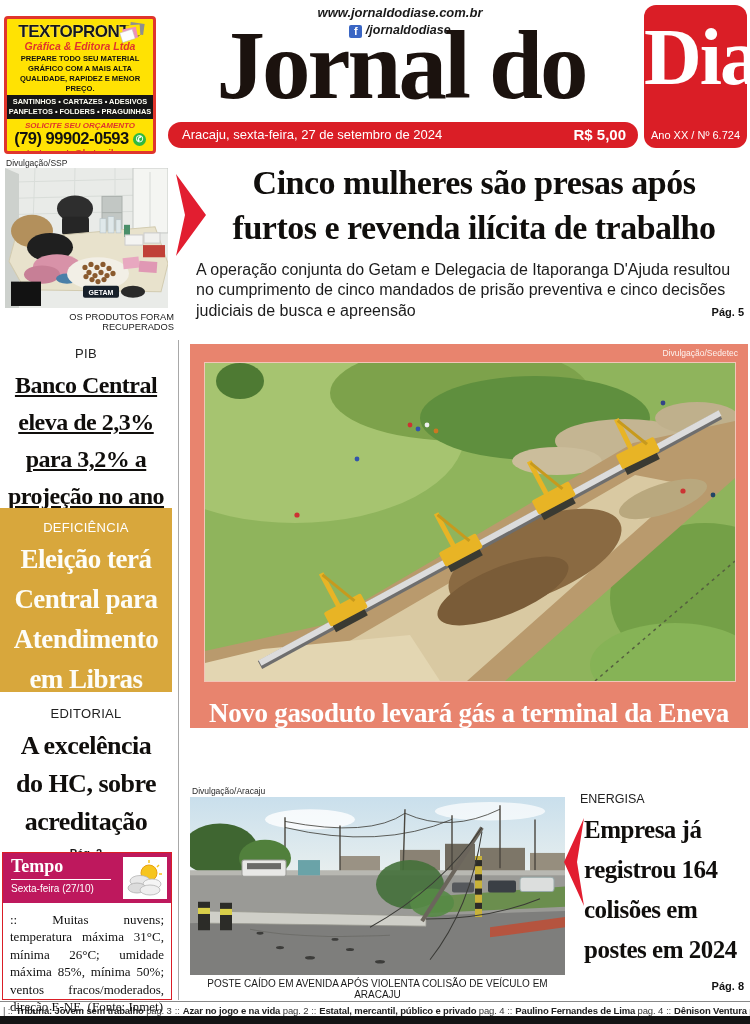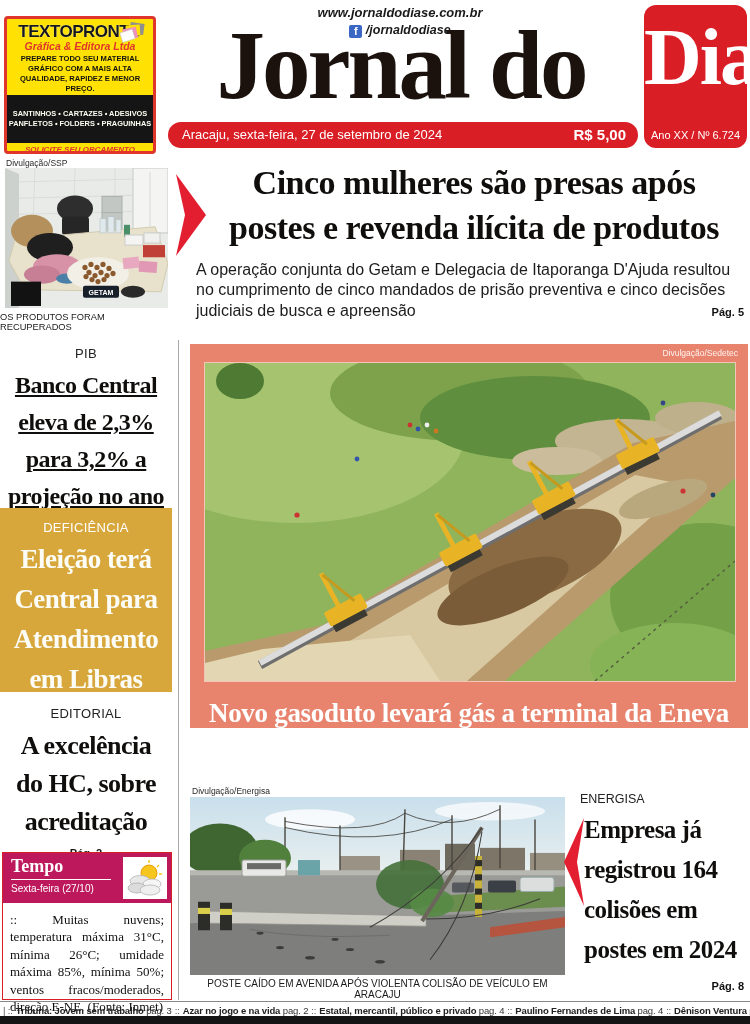--- a/index.html
+++ b/index.html
@@ -10,21 +10,21 @@
   .nowrap{white-space:nowrap;}
 
   
   .ad{left:4px;top:16px;width:146px;height:132px;background:#ffe203;border:3px solid #e0352c;
       border-radius:4px;text-align:center;overflow:hidden;}
   .ad-brand{margin-top:3px;font-size:17px;font-weight:900;letter-spacing:-.5px;color:#181818;
             text-shadow:0 0 1px #fff;}
   .ad-sub{font-size:10.5px;font-weight:bold;font-style:italic;color:#e0352c;margin-top:-2px;}
   .ad-pitch{font-size:7.6px;font-weight:bold;line-height:1.3;margin:2px 4px 0;}
   .ad-services{background:#151515;color:#fdfdf2;font-size:7.4px;font-weight:bold;
-               line-height:1.35;padding:14px 0;margin-top:2px;}
+               line-height:1.35;padding:2px 0;margin-top:2px;}
   .ad-cta{color:#e0352c;font-size:8px;font-weight:bold;font-style:italic;margin-top:2px;}
   .ad-phone{font-size:16.5px;font-weight:900;letter-spacing:-.5px;color:#111;line-height:1.05;}
   .wa{display:inline-block;width:13px;height:13px;border-radius:50%;background:#30b940;color:#fff;
       font-size:9px;line-height:13px;text-align:center;vertical-align:2px;}
   .ad-email{color:#d3251e;font-size:8.6px;font-weight:bold;}
   .papers{position:absolute;right:3px;top:2px;width:30px;height:24px;}
 
   
   .mh-url{left:250px;top:5px;width:300px;text-align:center;font-size:13px;font-weight:bold;
           font-style:italic;color:#1a1a1a;}
@@ -40,21 +40,21 @@
                 line-height:1;margin-top:12px;letter-spacing:-2px;}
   .dia-box .edition{position:absolute;bottom:7px;width:100%;font-size:11px;color:#fff;}
   .datebar{left:168px;top:122px;width:470px;height:26px;background:#da1e26;border-radius:13px;z-index:1;}
   .datebar .d{position:absolute;left:14px;top:0;line-height:26px;font-size:13px;color:#fff;}
   .datebar .p{position:absolute;right:12px;top:0;line-height:26px;font-size:15px;font-weight:bold;color:#fff;}
 
   
   .credit{font-size:8.5px;color:#2a2a2a;}
   .lead-credit{left:6px;top:158px;}
   .lead-photo{left:5px;top:168px;width:163px;height:140px;}
-  .lead-caption{left:0;top:312px;width:174px;text-align:left;font-size:9.3px;color:#1a1a1a;}
+  .lead-caption{left:0;top:312px;width:174px;text-align:right;font-size:9.3px;color:#1a1a1a;}
   .lead-arrow{left:176px;top:174px;}
   .hl{font-family:"Liberation Serif",serif;font-weight:bold;color:#100e0c;}
   .lead-h1{left:198px;top:164px;width:552px;text-align:center;font-size:34px;letter-spacing:-.5px;}
   .lead-h2{left:198px;top:209px;width:552px;text-align:center;font-size:34px;letter-spacing:-.5px;}
   .lead-deck{left:196px;top:260px;width:552px;font-size:16px;line-height:1.27;color:#1c1c1c;}
   .lead-page{left:196px;top:306px;width:548px;text-align:right;font-size:11px;font-weight:bold;}
 
   
   .vdivider{left:178px;top:340px;width:1px;height:660px;background:#a8a8a8;}
   .kicker{font-size:13px;color:#222;letter-spacing:.3px;}
@@ -206,21 +206,21 @@
     <ellipse cx="128" cy="122" rx="12" ry="6" fill="#2a2a2a"></ellipse>
     <rect x="6" y="112" width="30" height="24" fill="#121212"></rect>
     <rect x="78" y="116" width="36" height="12" rx="2" fill="#17202a"></rect>
     <text x="96" y="125" font-size="7" font-weight="bold" fill="#fff" text-anchor="middle" font-family="Liberation Sans, sans-serif">GETAM</text>
   </svg>
   <div class="abs lead-caption">OS PRODUTOS FORAM RECUPERADOS</div>
   <svg class="abs lead-arrow" width="30" height="82" viewBox="0 0 30 82">
     <polygon points="0,0 30,41 0,82 9,41" fill="#e21e30"></polygon>
   </svg>
   <div class="abs hl lead-h1 nowrap">Cinco mulheres são presas após</div>
-  <div class="abs hl lead-h2 nowrap">postes e revenda ilícita de produtos</div>
+  <div class="abs hl lead-h2 nowrap">furtos e revenda ilícita de trabalho</div>
   <div class="abs lead-deck">A operação conjunta do Getam e Delegacia de Itaporanga D'Ajuda resultou no cumprimento de cinco mandados de prisão preventiva e cinco decisões judiciais de busca e apreensão</div>
   <div class="abs lead-page">Pág. 5</div>
 
   <div class="abs vdivider"></div>
 
   <div class="abs col-block pib">
     <div class="kicker">PIB</div>
     <div class="hl hl-lines">
       <div>Banco Central</div>
       <div>eleva de 2,3%</div>
@@ -331,21 +331,21 @@
           <circle cx="92" cy="152" r="2.6" fill="#cc3333"></circle>
         <circle cx="458" cy="40" r="2.4" fill="#334488"></circle>
           <circle cx="478" cy="128" r="2.6" fill="#cc3333"></circle>
         <circle cx="508" cy="132" r="2.4" fill="#224466"></circle>
       </g>
     </svg>
     <div class="gas-headline">Novo gasoduto levará gás a terminal da Eneva</div>
     <div class="gas-page">Pág. 8</div>
   </div>
 
-  <div class="abs credit energisa-credit">Divulgação/Energisa</div>
+  <div class="abs credit energisa-credit">Divulgação/Aracaju</div>
   <svg class="abs street-photo" viewBox="0 0 375 175" preserveAspectRatio="none">
     <defs>
       <linearGradient id="sky" x1="0" y1="0" x2="0" y2="1">
         <stop offset="0" stop-color="#c9dfec"></stop>
           <stop offset="1" stop-color="#eef2ef"></stop>
       </linearGradient>
     </defs>
     <rect width="375" height="90" fill="url(#sky)"></rect>
     <ellipse cx="120" cy="22" rx="45" ry="10" fill="#ffffff" opacity=".8"></ellipse>
     <ellipse cx="300" cy="14" rx="55" ry="9" fill="#ffffff" opacity=".7"></ellipse>

